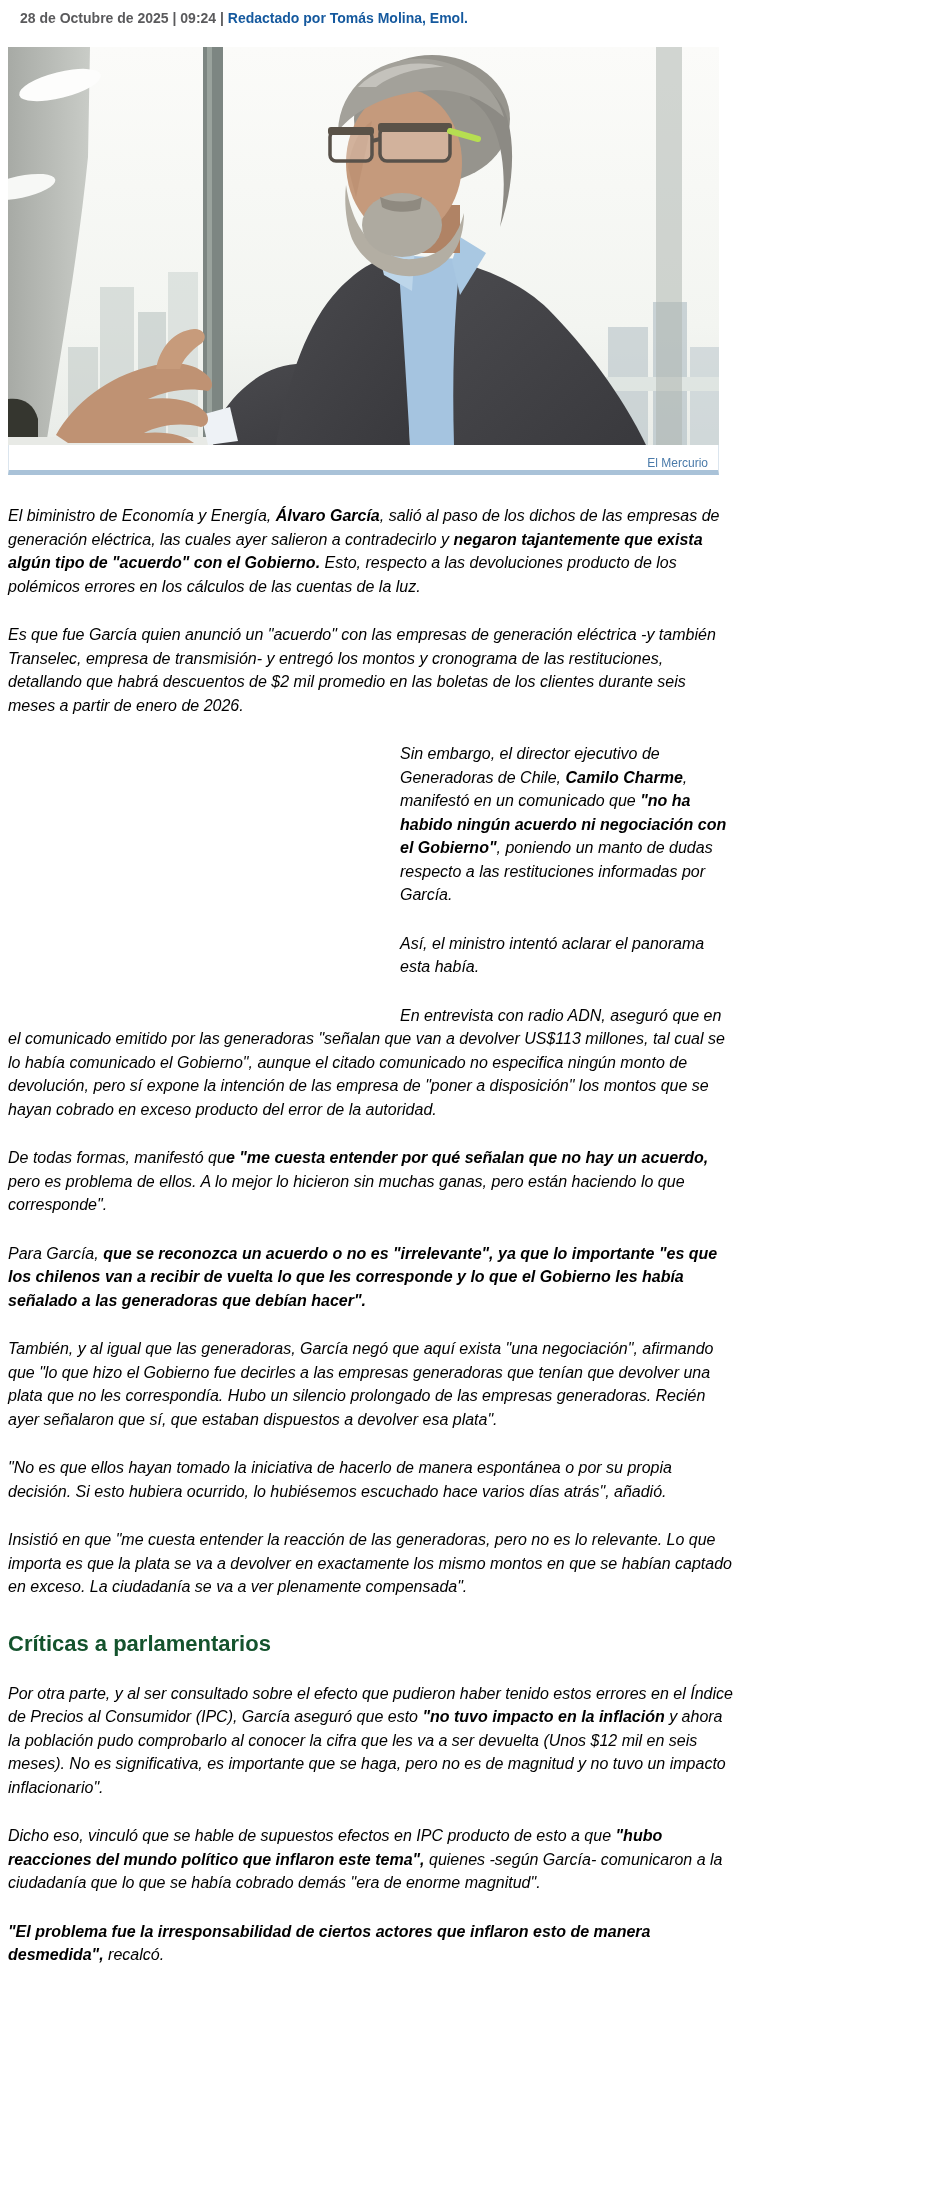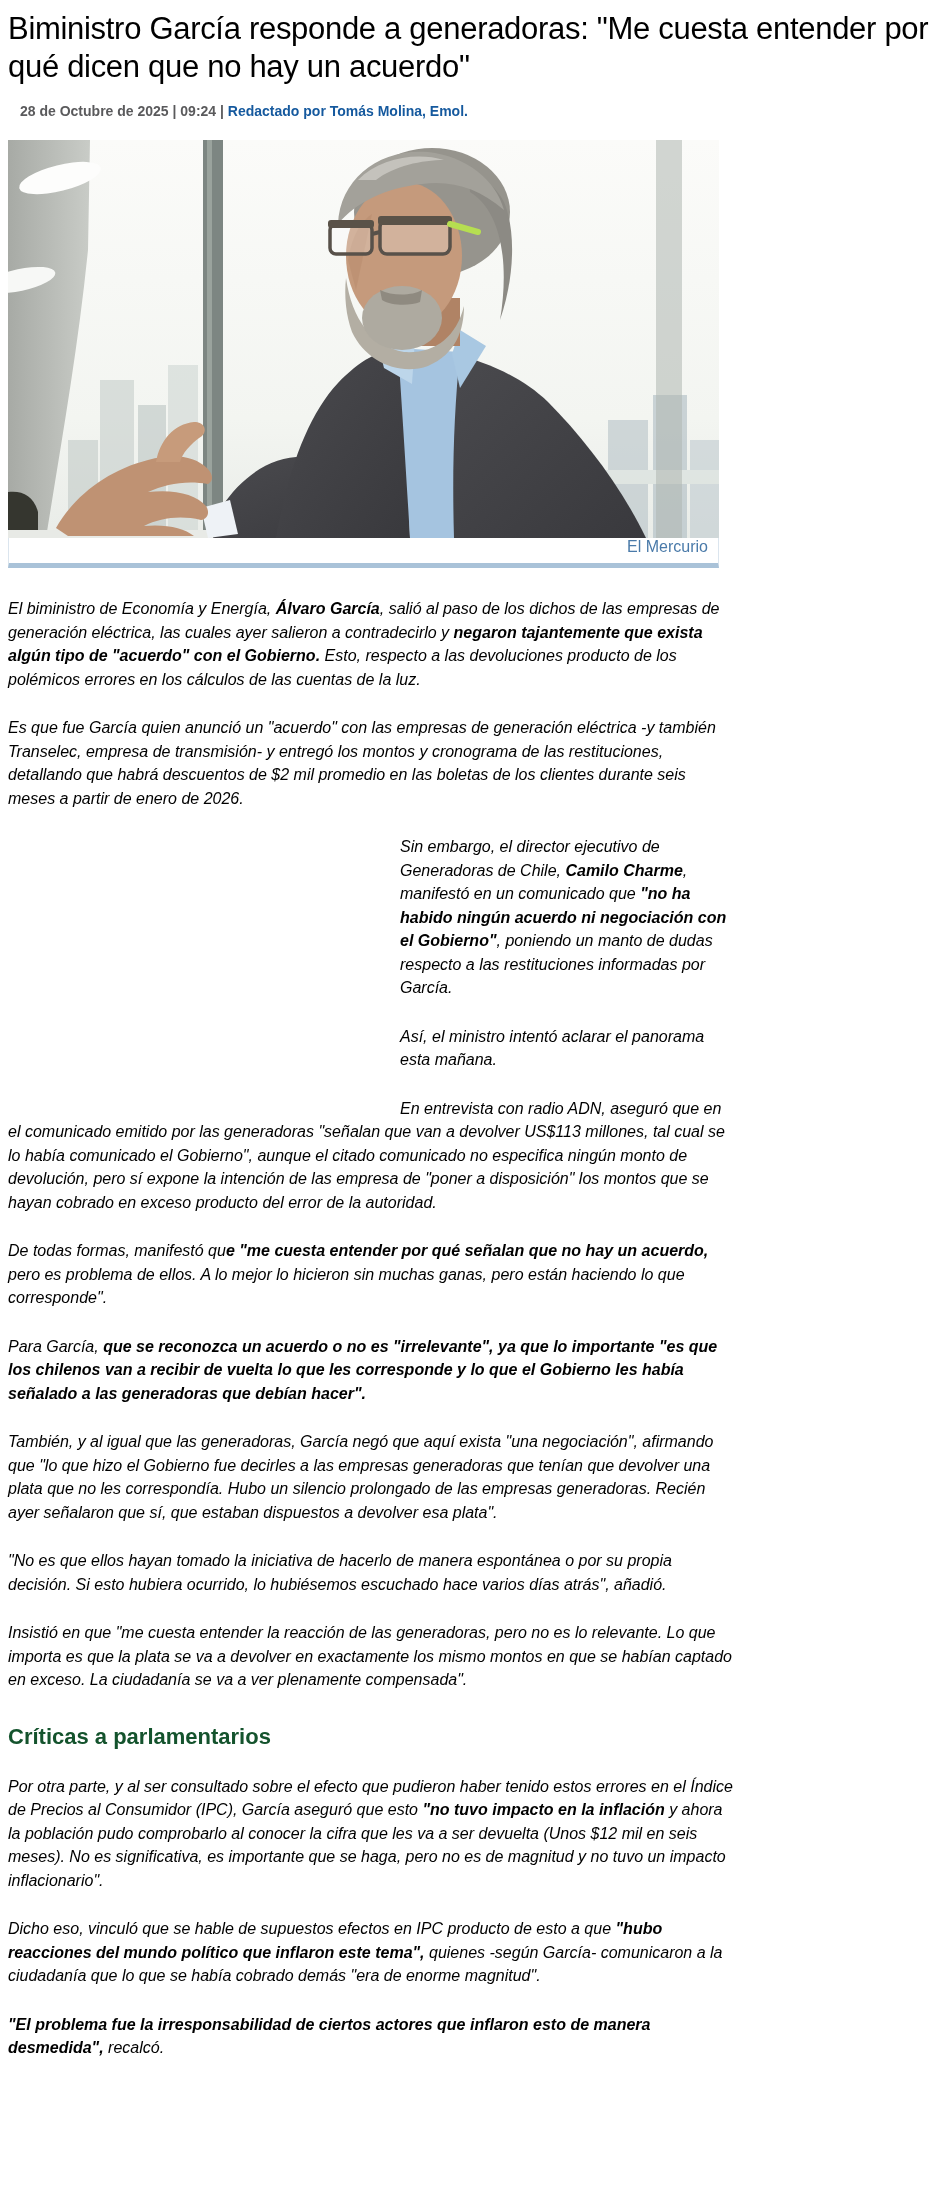--- a/index.html
+++ b/index.html
@@ -22,23 +22,23 @@
   }
   .byline .author { color: #15599e; cursor: pointer; }
 
   .photo-figure { width: 711px; margin: 0; }
   .photo-figure svg { display: block; }
   .caption-bar {
     width: 711px; height: 30px;
     border-left: 1px solid #dbe5ee; border-right: 1px solid #dbe5ee;
     border-bottom: 5px solid #a9c2d8;
     background: #fff;
-    display: flex; align-items: flex-start; justify-content: flex-end;
+    display: flex; align-items: flex-end; justify-content: flex-end;
     padding-right: 10px;
-    font-size: 16px; color: #4a7aa9;
+    font-size: 12px; color: #4a7aa9;
   }
 
   .article-body {
     margin-top: 29px; width: 727px;
     font-size: 16px; line-height: 23.5px; color: #000;
   }
   .article-body p { margin: 25px 0; font-style: italic; }
   .article-body > p:first-child,
   .article-body > div:first-child p:first-child { margin-top: 0; }
   .ad-float { float: left; width: 392px; height: 277px; background: transparent; }
@@ -48,21 +48,20 @@
     font-weight: 700; margin: 31px 0 13px 0; clear: both;
   }
   b { font-weight: 700; }
 </style>
 </head>
 <body>
 
 <div class="page">
   <div class="content">
 
-    <h1 class="headline">Biministro García responde a generadoras: "Me cuesta entender por qué dicen que no hay un acuerdo"</h1>
 
 
     <div class="byline"><span>28 de Octubre de 2025 | 09:24 | </span><span class="author">Redactado por Tomás Molina, Emol.</span></div>
 
     <figure class="photo-figure" style="margin:0;">
       <svg width="711" height="398" viewBox="0 0 711 398" xmlns="http://www.w3.org/2000/svg">
         <defs>
           <linearGradient id="pillarGrad" x1="0" y1="0" x2="1" y2="0">
             <stop offset="0" stop-color="#a7aaa5"></stop>
               <stop offset="1" stop-color="#c9ccc7"></stop>
@@ -155,21 +154,21 @@
       <figcaption class="caption-bar">
         <span>El Mercurio</span>
       </figcaption>
     </figure>
 
     <div class="article-body">
         <p><span>El biministro de Economía y Energía, </span><b>Álvaro García</b><span>, salió al paso de los dichos de las empresas de generación eléctrica, las cuales ayer salieron a contradecirlo y </span><b>negaron tajantemente que exista algún tipo de "acuerdo" con el Gobierno.</b><span> Esto, respecto a las devoluciones producto de los polémicos errores en los cálculos de las cuentas de la luz.</span></p>
         <p><span>Es que fue García quien anunció un "acuerdo" con las empresas de generación eléctrica -y también Transelec, empresa de transmisión- y entregó los montos y cronograma de las restituciones, detallando que habrá descuentos de $2 mil promedio en las boletas de los clientes durante seis meses a partir de enero de 2026.</span></p>
         <div class="ad-float"></div>
         <p><span>Sin embargo, el director ejecutivo de Generadoras de Chile, </span><b>Camilo Charme</b><span>, manifestó en un comunicado que </span><b>"no ha habido ningún acuerdo ni negociación con el Gobierno"</b><span>, poniendo un manto de dudas respecto a las restituciones informadas por García.</span></p>
-        <p><span>Así, el ministro intentó aclarar el panorama esta mañana.</span></p>
+        <p><span>Así, el ministro intentó aclarar el panorama esta había.</span></p>
         <p><span>En entrevista con radio ADN, aseguró que en el comunicado emitido por las generadoras "señalan que van a devolver US$113 millones, tal cual se lo había comunicado el Gobierno", aunque el citado comunicado no especifica ningún monto de devolución, pero sí expone la intención de las empresa de "poner a disposición" los montos que se hayan cobrado en exceso producto del error de la autoridad.</span></p>
         <p><span>De todas formas, manifestó qu</span><b>e "me cuesta entender por qué señalan que no hay un acuerdo,</b><span> pero es problema de ellos. A lo mejor lo hicieron sin muchas ganas, pero están haciendo lo que corresponde".</span></p>
         <p><span>Para García, </span><b>que se reconozca un acuerdo o no es "irrelevante", ya que lo importante "es que los chilenos van a recibir de vuelta lo que les corresponde y lo que el Gobierno les había señalado a las generadoras que debían hacer".</b></p>
         <p><span>También, y al igual que las generadoras, García negó que aquí exista "una negociación", afirmando que "lo que hizo el Gobierno fue decirles a las empresas generadoras que tenían que devolver una plata que no les correspondía. Hubo un silencio prolongado de las empresas generadoras. Recién ayer señalaron que sí, que estaban dispuestos a devolver esa plata".</span></p>
         <p><span>"No es que ellos hayan tomado la iniciativa de hacerlo de manera espontánea o por su propia decisión. Si esto hubiera ocurrido, lo hubiésemos escuchado hace varios días atrás", añadió.</span></p>
         <p><span>Insistió en que "me cuesta entender la reacción de las generadoras, pero no es lo relevante. Lo que importa es que la plata se va a devolver en exactamente los mismo montos en que se habían captado en exceso. La ciudadanía se va a ver plenamente compensada".</span></p>
         <h2 class="section-heading">Críticas a parlamentarios</h2>
         <p><span>Por otra parte, y al ser consultado sobre el efecto que pudieron haber tenido estos errores en el Índice de Precios al Consumidor (IPC), García aseguró que esto </span><b>"no tuvo impacto en la inflación</b><span> y ahora la población pudo comprobarlo al conocer la cifra que les va a ser devuelta (Unos $12 mil en seis meses). No es significativa, es importante que se haga, pero no es de magnitud y no tuvo un impacto inflacionario".</span></p>
         <p><span>Dicho eso, vinculó que se hable de supuestos efectos en IPC producto de esto a que </span><b>"hubo reacciones del mundo político que inflaron este tema",</b><span> quienes -según García- comunicaron a la ciudadanía que lo que se había cobrado demás "era de enorme magnitud".</span></p>
         <p><b>"El problema fue la irresponsabilidad de ciertos actores que inflaron esto de manera desmedida",</b><span> recalcó.</span></p>

